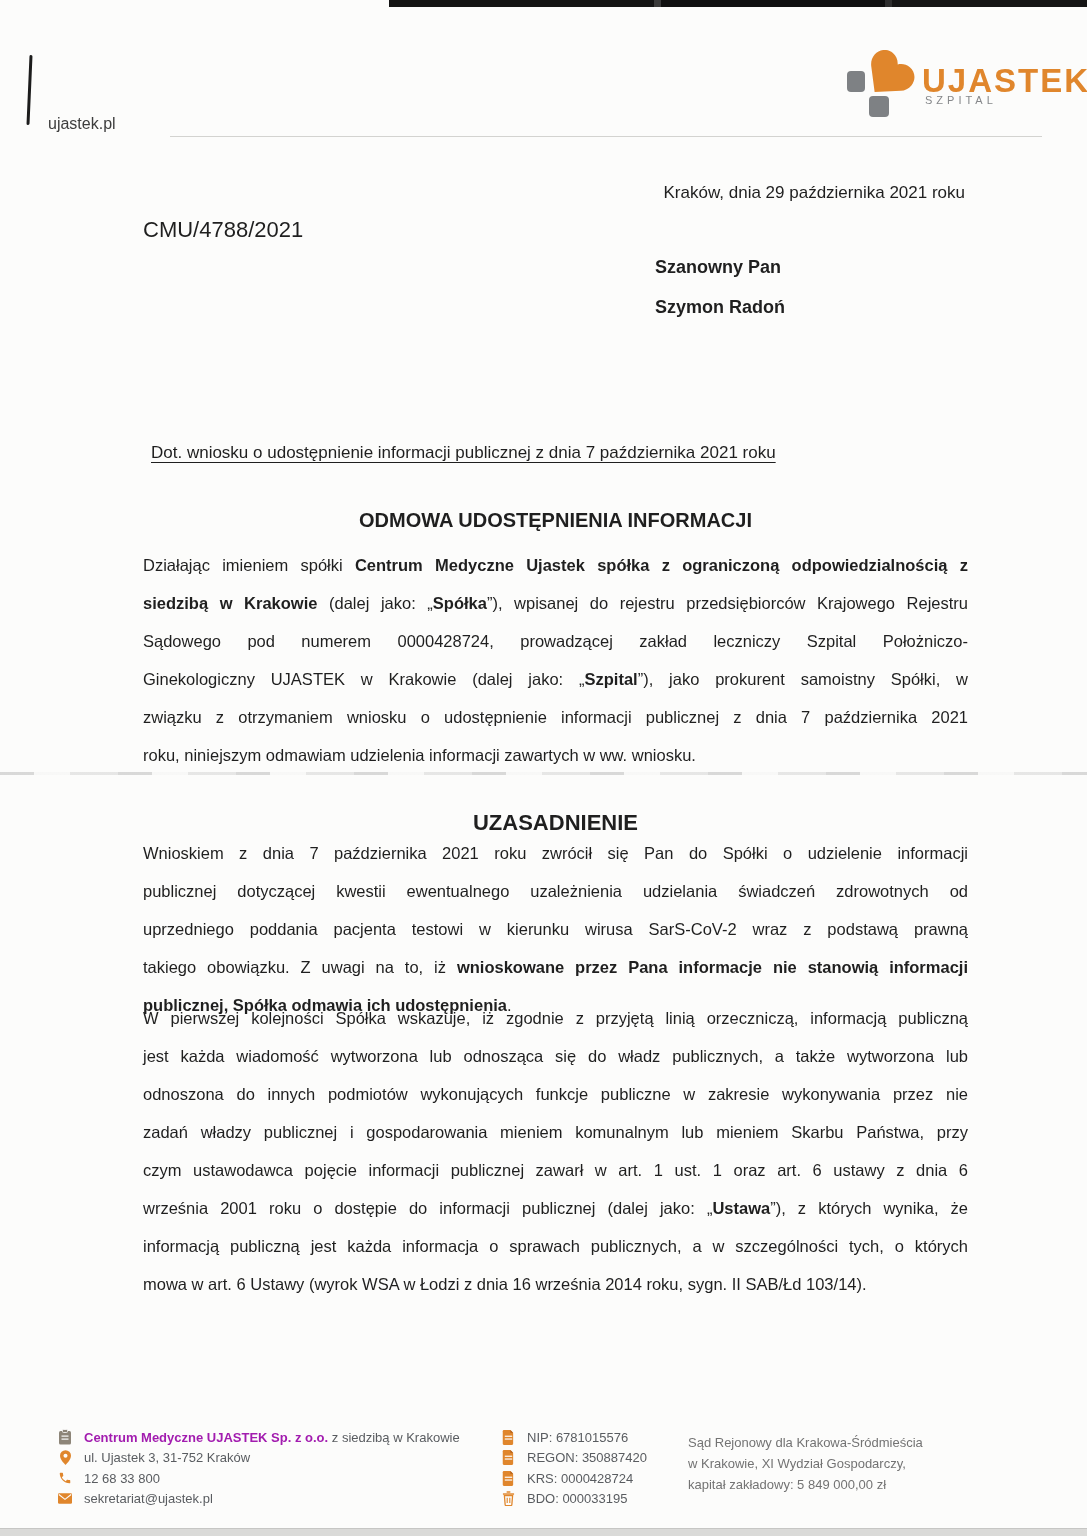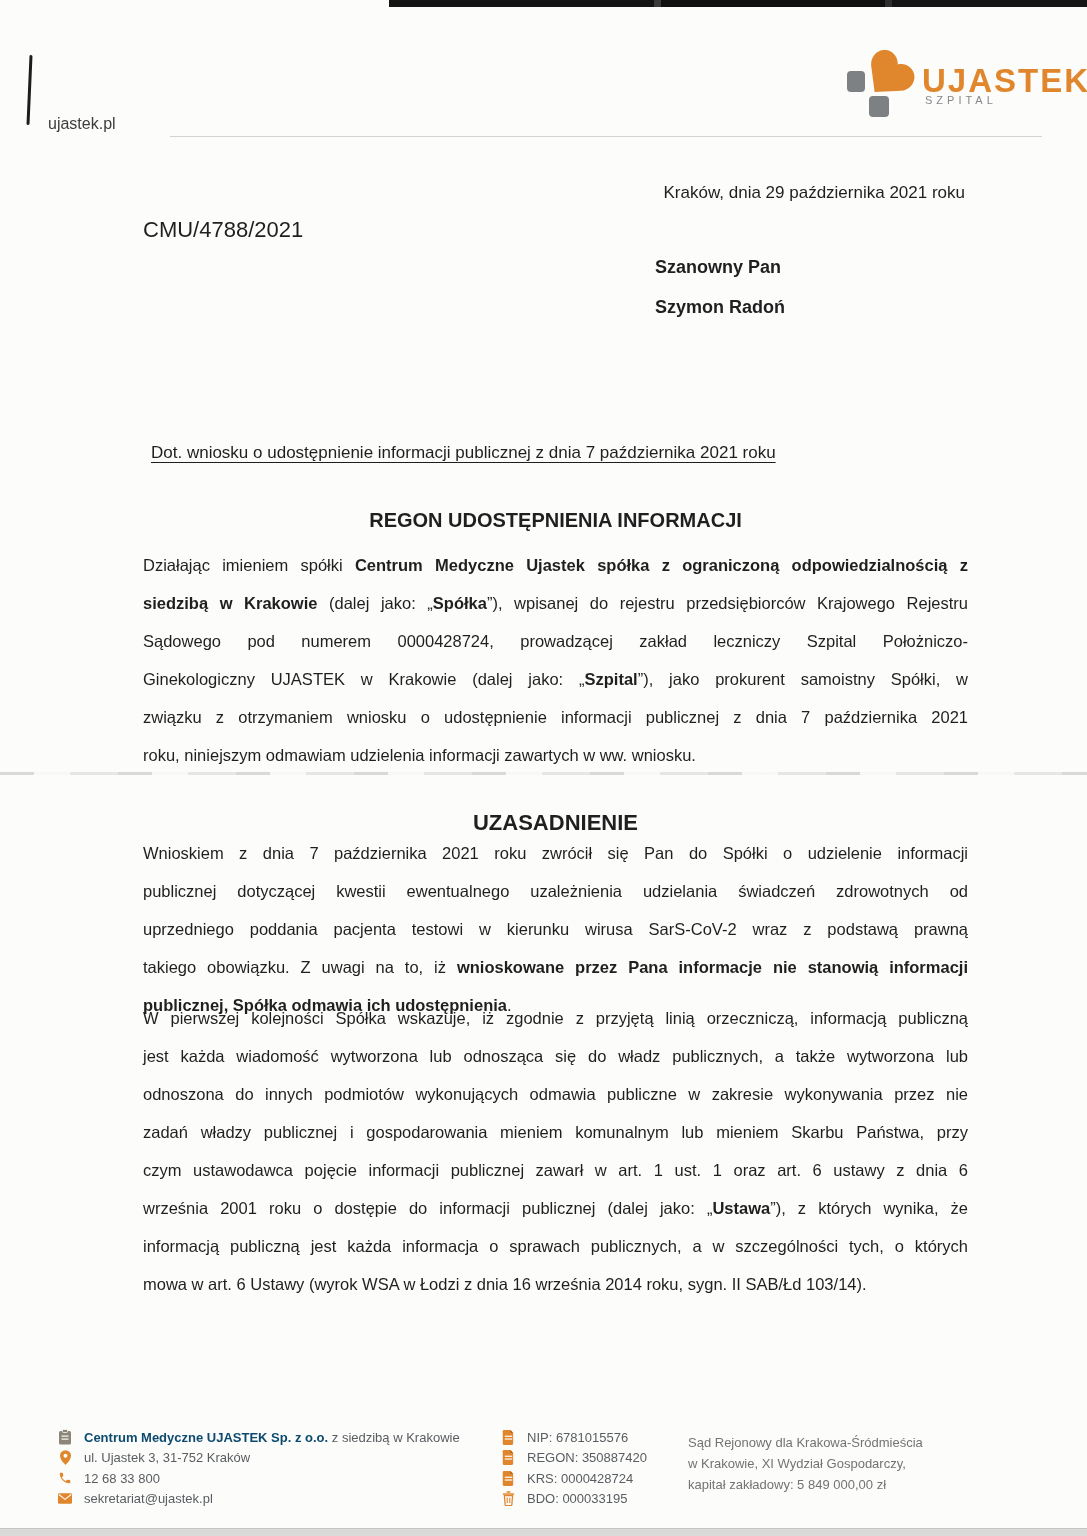--- a/index.html
+++ b/index.html
@@ -39,21 +39,21 @@
   #para3{top:999px;}
   .jline{height:38px;line-height:38px;white-space:nowrap;text-align:justify;text-align-last:justify;}
   .jline.last{text-align-last:left;}
   
   .fcol{font-size:13px;color:#595c60;}
   #footer-left{left:57px;top:1427px;}
   #footer-mid{left:500px;top:1427px;}
   #footer-right{left:688px;top:1432px;line-height:21px;color:#737373;}
   .frow{display:flex;align-items:center;height:20.5px;}
   .frow .ficon{width:16px;display:flex;justify-content:center;margin-right:11px;flex:none;}
-  .company-bold{font-weight:bold;color:#0c4a6e;}
+  .company-bold{font-weight:bold;color:#a21caf;}
 </style>
 </head>
 <body>
 
 <div id="page">
 
   <div class="abs" id="scan-top-bar"></div>
   <div class="abs" id="scan-seam"></div>
   <div class="abs" id="scan-bottom-bar"></div>
 
@@ -74,42 +74,42 @@
   <div class="abs" id="date-line">Kraków, dnia 29 października 2021 roku</div>
   <div class="abs" id="reference">CMU/4788/2021</div>
 
   <div class="abs" id="addressee">
     <div class="addr-line">Szanowny Pan</div>
     <div class="addr-line">Szymon Radoń</div>
   </div>
 
   <div class="abs" id="subject">Dot. wniosku o udostępnienie informacji publicznej z dnia 7 października 2021 roku</div>
 
-  <div class="abs heading" id="heading-refusal">REGON UDOSTĘPNIENIA INFORMACJI</div>
+  <div class="abs heading" id="heading-refusal">ODMOWA UDOSTĘPNIENIA INFORMACJI</div>
   <div class="abs para" id="para1">
       <div class="jline"><span>Działając imieniem spółki </span><b>Centrum Medyczne Ujastek spółka z ograniczoną odpowiedzialnością z</b><span></span></div>
       <div class="jline"><span></span><b>siedzibą w Krakowie</b><span> (dalej jako: „</span><b>Spółka</b><span>”), wpisanej do rejestru przedsiębiorców Krajowego Rejestru</span></div>
       <div class="jline"><span>Sądowego pod numerem 0000428724, prowadzącej zakład leczniczy Szpital Położniczo-</span></div>
       <div class="jline"><span>Ginekologiczny UJASTEK w Krakowie (dalej jako: „</span><b>Szpital</b><span>”), jako prokurent samoistny Spółki, w</span></div>
       <div class="jline"><span>związku z otrzymaniem wniosku o udostępnienie informacji publicznej z dnia 7 października 2021</span></div>
       <div class="jline last"><span>roku, niniejszym odmawiam udzielenia informacji zawartych w ww. wniosku.</span></div>
     </div>
 
   <div class="abs heading" id="heading-justification">UZASADNIENIE</div>
   <div class="abs para" id="para2">
       <div class="jline"><span>Wnioskiem z dnia 7 października 2021 roku zwrócił się Pan do Spółki o udzielenie informacji</span></div>
       <div class="jline"><span>publicznej dotyczącej kwestii ewentualnego uzależnienia udzielania świadczeń zdrowotnych od</span></div>
       <div class="jline"><span>uprzedniego poddania pacjenta testowi w kierunku wirusa SarS-CoV-2 wraz z podstawą prawną</span></div>
       <div class="jline"><span>takiego obowiązku. Z uwagi na to, iż </span><b>wnioskowane przez Pana informacje nie stanowią informacji</b><span></span></div>
       <div class="jline last"><span></span><b>publicznej, Spółka odmawia ich udostępnienia</b><span>.</span></div>
     </div>
   <div class="abs para" id="para3">
       <div class="jline"><span>W pierwszej kolejności Spółka wskazuje, iż zgodnie z przyjętą linią orzeczniczą, informacją publiczną</span></div>
       <div class="jline"><span>jest każda wiadomość wytworzona lub odnosząca się do władz publicznych, a także wytworzona lub</span></div>
-      <div class="jline"><span>odnoszona do innych podmiotów wykonujących odmawia publiczne w zakresie wykonywania przez nie</span></div>
+      <div class="jline"><span>odnoszona do innych podmiotów wykonujących funkcje publiczne w zakresie wykonywania przez nie</span></div>
       <div class="jline"><span>zadań władzy publicznej i gospodarowania mieniem komunalnym lub mieniem Skarbu Państwa, przy</span></div>
       <div class="jline"><span>czym ustawodawca pojęcie informacji publicznej zawarł w art. 1 ust. 1 oraz art. 6 ustawy z dnia 6</span></div>
       <div class="jline"><span>września 2001 roku o dostępie do informacji publicznej (dalej jako: „</span><b>Ustawa</b><span>”), z których wynika, że</span></div>
       <div class="jline"><span>informacją publiczną jest każda informacja o sprawach publicznych, a w szczególności tych, o których</span></div>
       <div class="jline last"><span>mowa w art. 6 Ustawy (wyrok WSA w Łodzi z dnia 16 września 2014 roku, sygn. II SAB/Łd 103/14).</span></div>
     </div>
 
   <div class="abs fcol" id="footer-left">
     <div class="frow">
       <span class="ficon">

